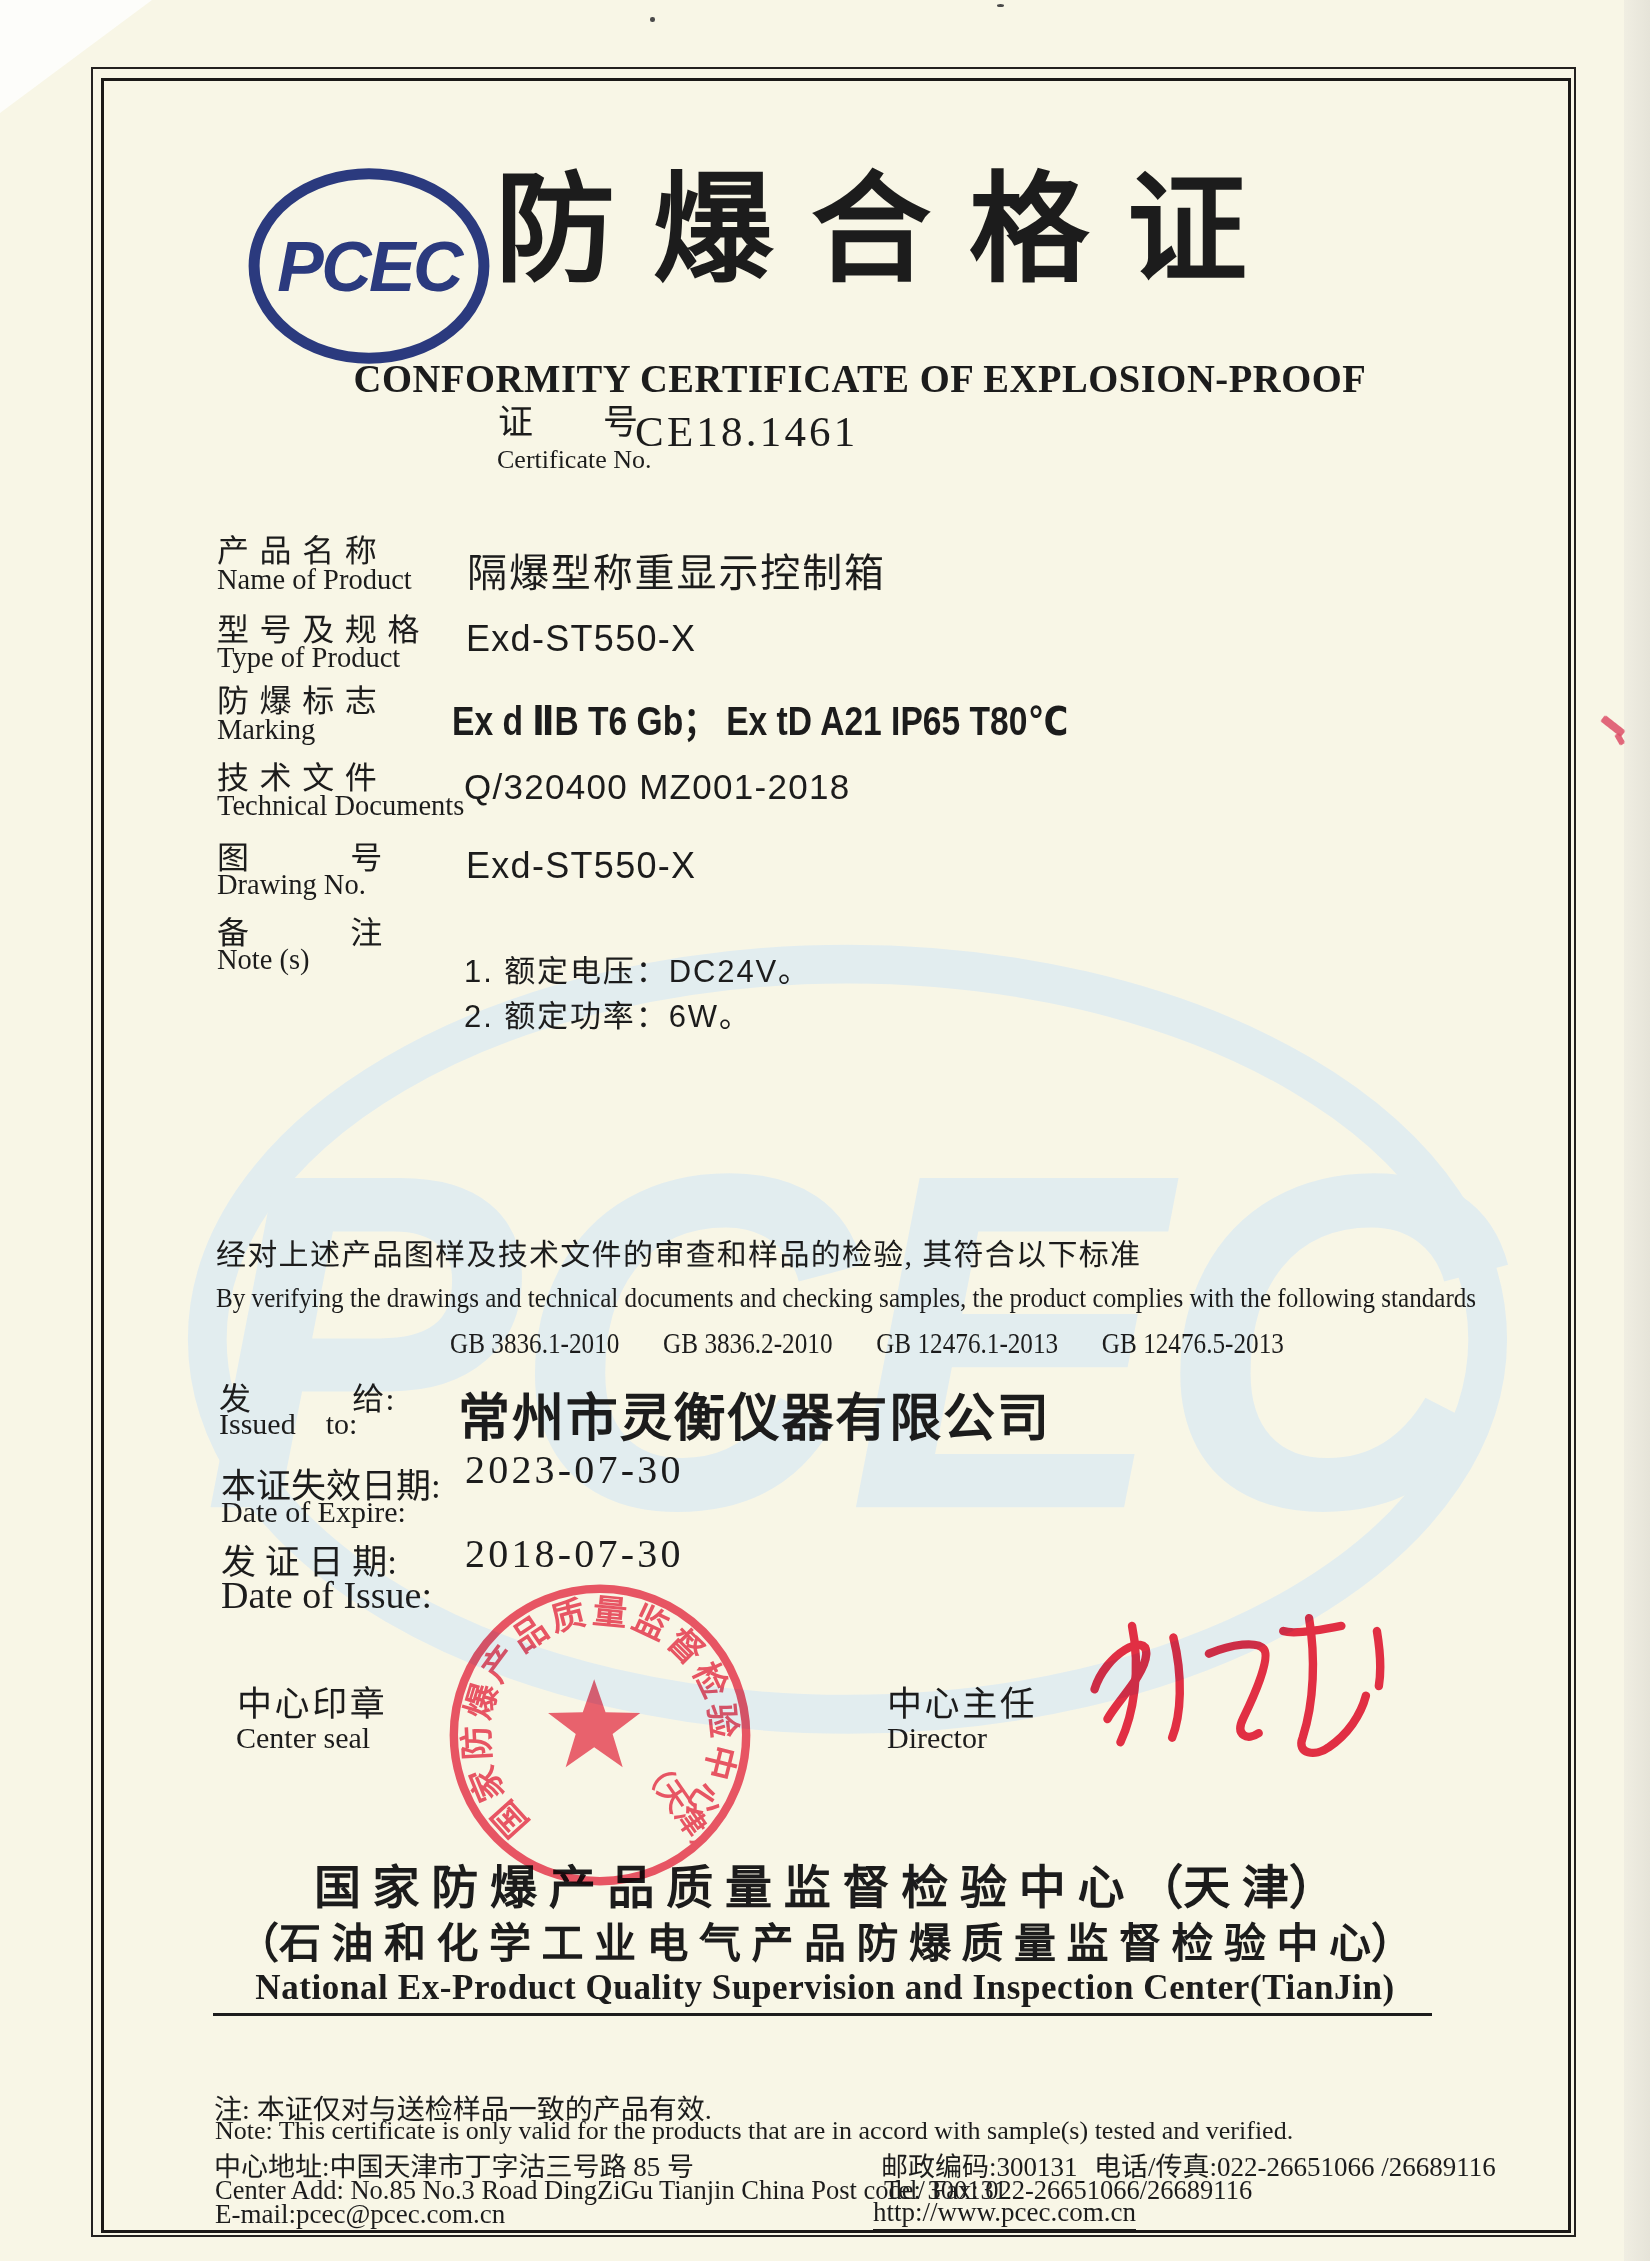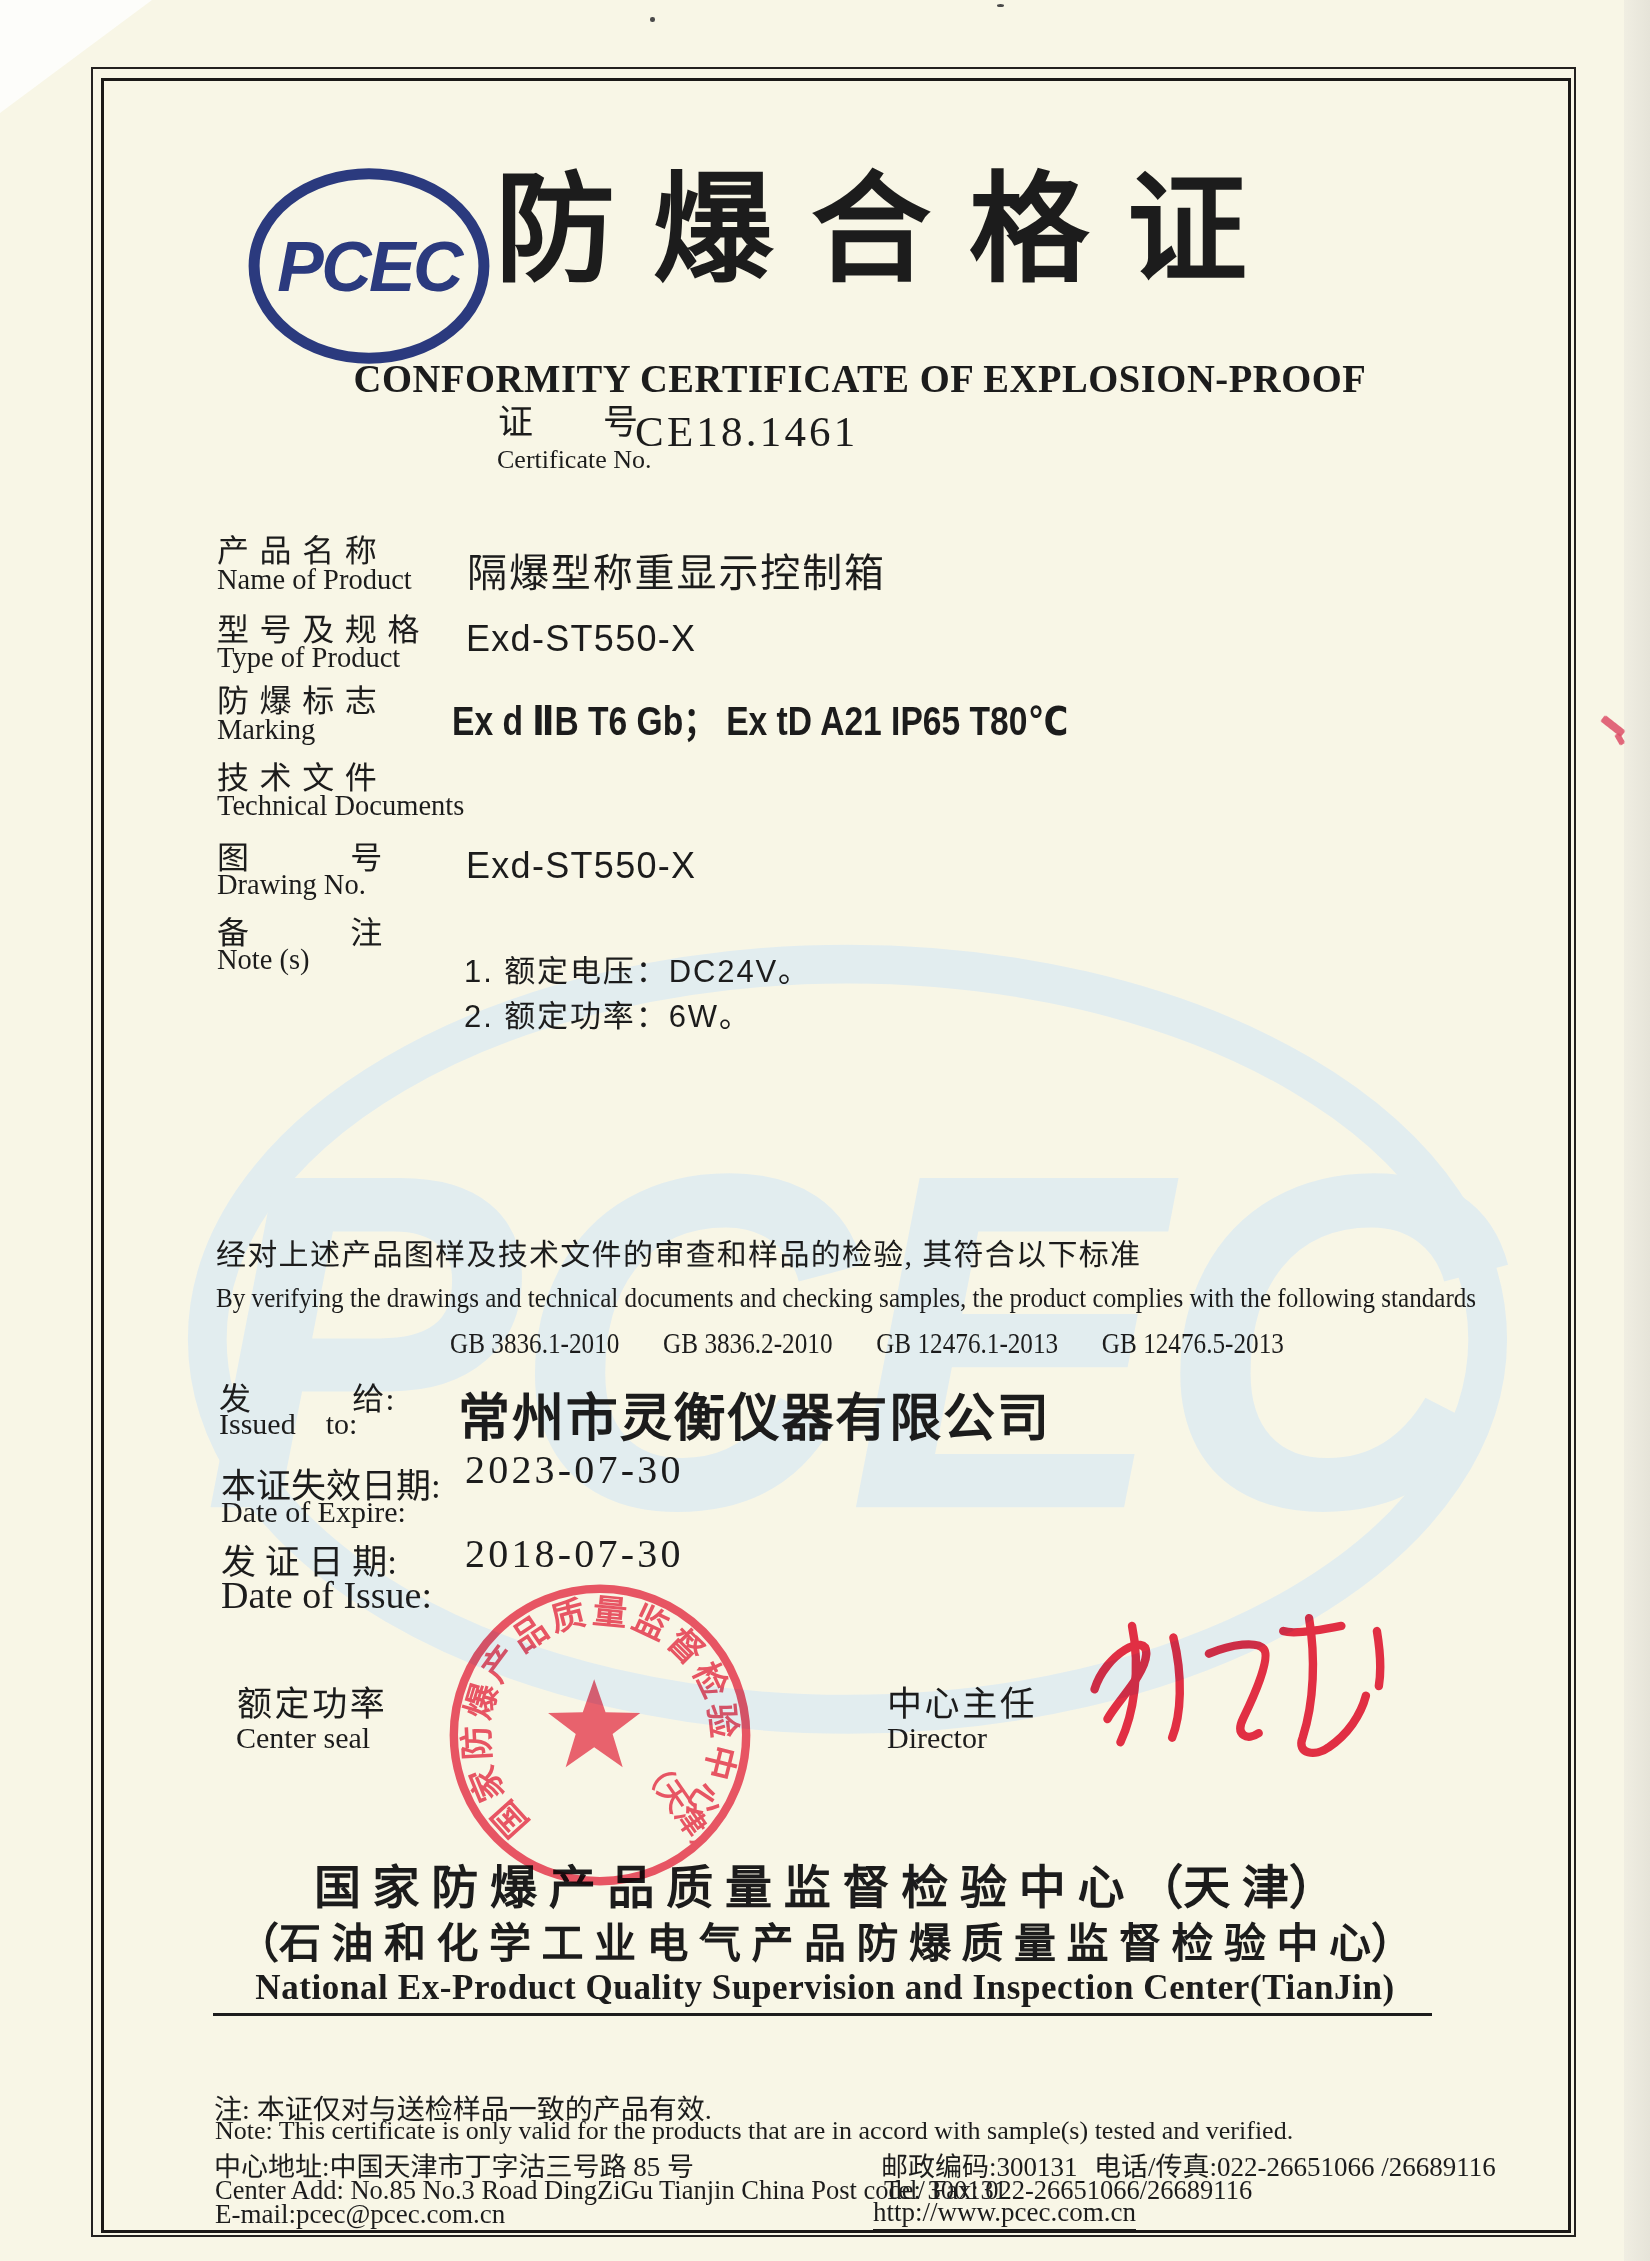--- a/index.html
+++ b/index.html
@@ -89,20 +89,21 @@
   <div class="abs z lab-cn pre" style="left:217px;top:604px;" lang="zh-CN">型 号 及 规 格</div>
   <div class="abs z lab-en" style="left:217px;top:642px;">Type of Product</div>
   <div class="abs z val-sans" style="left:466px;top:618px;">Exd-ST550-X</div>
 
   <div class="abs z lab-cn pre" style="left:217px;top:675px;" lang="zh-CN">防 爆 标 志</div>
   <div class="abs z lab-en" style="left:217px;top:714px;">Marking</div>
   <div class="abs z marking-val" style="left:452px;top:689px;">Ex d ⅡB T6 Gb；  Ex tD A21 IP65 T80℃</div>
 
   <div class="abs z lab-cn pre" style="left:217px;top:752px;" lang="zh-CN">技 术 文 件</div>
   <div class="abs z lab-en" style="left:217px;top:790px;">Technical Documents</div>
+  <div class="abs z val-sans" style="left:464px;top:767px;font-size:35px;">Q/320400 MZ001-2018</div>
 
   <div class="abs z lab-cn pre" style="left:217px;top:832px;" lang="zh-CN">图　　　号</div>
   <div class="abs z lab-en" style="left:217px;top:869px;">Drawing No.</div>
   <div class="abs z val-sans" style="left:466px;top:845px;">Exd-ST550-X</div>
 
   <div class="abs z lab-cn pre" style="left:217px;top:907px;" lang="zh-CN">备　　　注</div>
   <div class="abs z lab-en" style="left:217px;top:944px;">Note (s)</div>
   <div class="abs z note-line" style="left:464px;top:946px;" lang="zh-CN">1. 额定电压：DC24V。</div>
   <div class="abs z note-line" style="left:464px;top:991px;" lang="zh-CN">2. 额定功率：6W。</div>
 
@@ -120,21 +121,21 @@
   <div class="abs z" style="left:458px;top:1376px;font-size:52px;font-weight:bold;font-family:'Liberation Sans','DejaVu Sans',sans-serif;letter-spacing:1.9px;" lang="zh-CN">常州市灵衡仪器有限公司</div>
 
   <div class="abs z pre" style="left:221px;top:1457px;font-size:35px;" lang="zh-CN">本证失效日期:</div>
   <div class="abs z" style="left:221px;top:1495px;font-size:30px;">Date of Expire:</div>
   <div class="abs z val-serif" style="left:465px;top:1446px;">2023-07-30</div>
 
   <div class="abs z pre" style="left:221px;top:1533px;font-size:35px;" lang="zh-CN">发 证 日 期:</div>
   <div class="abs z" style="left:221px;top:1573px;font-size:38px;">Date of Issue:</div>
   <div class="abs z val-serif" style="left:465px;top:1530px;">2018-07-30</div>
 
-  <div class="abs z" style="left:237px;top:1675px;font-size:35px;letter-spacing:2.6px;" lang="zh-CN">额定功率</div>
+  <div class="abs z" style="left:237px;top:1675px;font-size:35px;letter-spacing:2.6px;" lang="zh-CN">中心印章</div>
   <div class="abs z" style="left:236px;top:1721px;font-size:30px;">Center seal</div>
 
   <div class="abs z" style="left:887px;top:1675px;font-size:35px;letter-spacing:2.6px;" lang="zh-CN">中心主任</div>
   <div class="abs z" style="left:887px;top:1721px;font-size:30px;">Director</div>
 
   <svg class="abs seal-svg" style="z-index:6;" width="304" height="304" viewBox="0 0 470 470">
     <defs>
       <path id="sealArc" d="M 129 370.5 A 172 172 0 1 1 341 370.5" fill="none"></path>
     </defs>
     <circle cx="235" cy="235" r="226" fill="none" stroke="#ed4a62" stroke-width="13"></circle>

